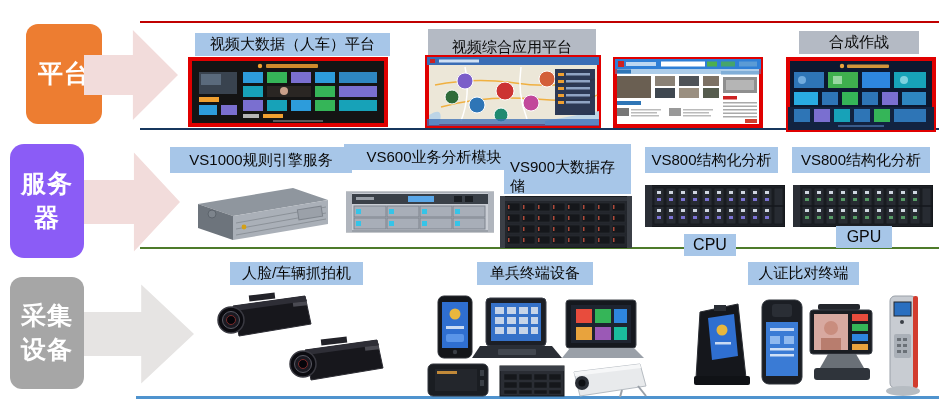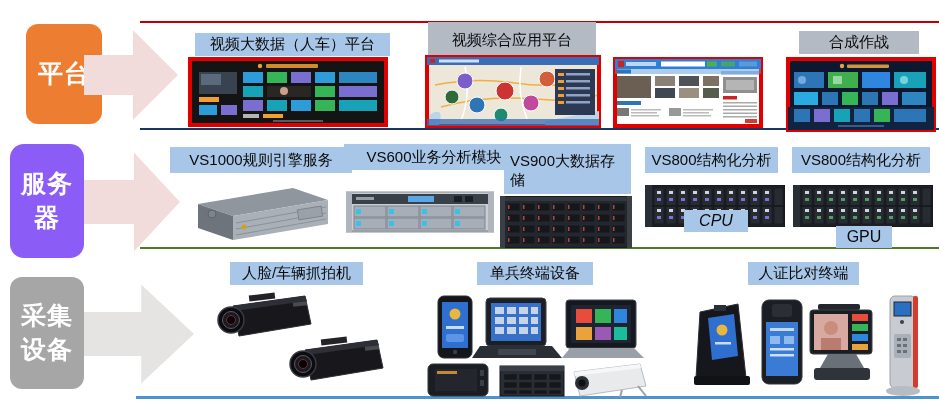--- a/index.html
+++ b/index.html
@@ -30,21 +30,21 @@
   }
   .arrow-pink{background:#f2dcdb;}
   .arrow-gray{background:#e6e4e3;}
   
   .lbl{
     position:absolute;font-size:15px;color:#0a0a0a;display:flex;align-items:center;
     justify-content:center;text-align:center;line-height:1.25;padding:0 4px;box-sizing:border-box;
   }
   .lbl-blue{background:#a7c6e8;}
   .lbl-gray{background:#b4bac4;}
-  .lbl-wrap{justify-content:flex-start;text-align:left;align-items:flex-start;padding:8px 6px;}
+  .lbl-wrap{justify-content:flex-start;text-align:left;align-items:flex-start;padding:14px 6px;}
   .shot{position:absolute;display:block;}
   svg{display:block;}
 </style>
 </head>
 <body>
 
 <div class="canvas">
 
   <div class="line line-red abs" style="left:140px;top:21px;width:799px;height:2px;"></div>
   <div class="line line-navy abs" style="left:140px;top:128px;width:799px;height:2px;"></div>
@@ -82,21 +82,21 @@
     <rect x="103" y="43" width="20" height="11" fill="#2d9cdb"></rect>
     <rect x="127" y="43" width="20" height="11" fill="#35b558"></rect>
     <rect x="151" y="15" width="38" height="11" fill="#2e86c1"></rect>
     <rect x="151" y="29" width="38" height="11" fill="#7a6fd0"></rect>
     <rect x="151" y="43" width="38" height="11" fill="#17a2b8"></rect>
     <rect x="55" y="57" width="16" height="4" fill="#dddddd" opacity="0.8"></rect>
     <rect x="75" y="57" width="20" height="4" fill="#f0a030"></rect>
     <rect x="85" y="63" width="50" height="2" fill="#5a5a5a"></rect>
   </svg>
 
-  <div class="lbl lbl-gray" style="left:428px;top:22px;width:168px;height:37px;">
+  <div class="lbl lbl-gray" style="left:428px;top:29px;width:168px;height:37px;">
     <span>视频综合应用平台</span>
   </div>
 
   <svg class="shot" style="left:425px;top:55px;" width="176" height="73" viewBox="0 0 176 73">
     <rect x="2" y="2" width="172" height="69" fill="#ece7d8" stroke="#e00000" stroke-width="4"></rect>
     <path d="M4 60 Q20 50 14 70 L4 70 Z" fill="#bcd4e6"></path>
     <path d="M120 66 L174 56 L174 70 L120 70 Z" fill="#bcd4e6"></path>
     <path d="M10 30 Q50 22 90 28 T170 24" stroke="#f0b040" stroke-width="1.5" fill="none"></path>
     <path d="M16 52 Q60 40 110 44 T172 40" stroke="#f0b040" stroke-width="1.5" fill="none"></path>
     <path d="M40 12 Q46 40 36 66" stroke="#ffffff" stroke-width="1.5" fill="none"></path>
@@ -388,21 +388,21 @@
         <rect x="36" y="31" width="4" height="3"></rect>
         <rect x="48" y="31" width="4" height="3"></rect>
         <rect x="60" y="31" width="4" height="3"></rect>
         <rect x="72" y="31" width="4" height="3"></rect>
         <rect x="84" y="31" width="4" height="3"></rect>
         <rect x="96" y="31" width="4" height="3"></rect>
         <rect x="108" y="31" width="4" height="3"></rect>
         <rect x="120" y="31" width="4" height="3"></rect>
     </g>
   </svg>
-  <div class="lbl lbl-blue" style="left:684px;top:210px;width:64px;height:22px;font-size:16px;font-style:italic;">
+  <div class="lbl lbl-blue" style="left:684px;top:234px;width:52px;height:22px;font-size:16px;">
     <span>CPU</span>
   </div>
 
   <div class="lbl lbl-blue" style="left:792px;top:147px;width:138px;height:26px;">
     <span>VS800结构化分析</span>
   </div>
 
   <svg class="shot" style="left:793px;top:185px;" width="140" height="42" viewBox="0 0 140 42">
     <rect x="0" y="0" width="140" height="42" fill="#1d2026" stroke="#0e1013"></rect>
     <rect x="0" y="0" width="7" height="42" fill="#2a2e35"></rect>

